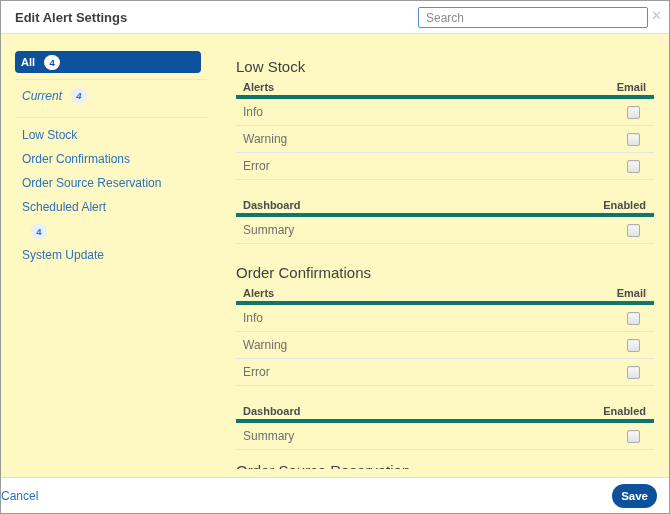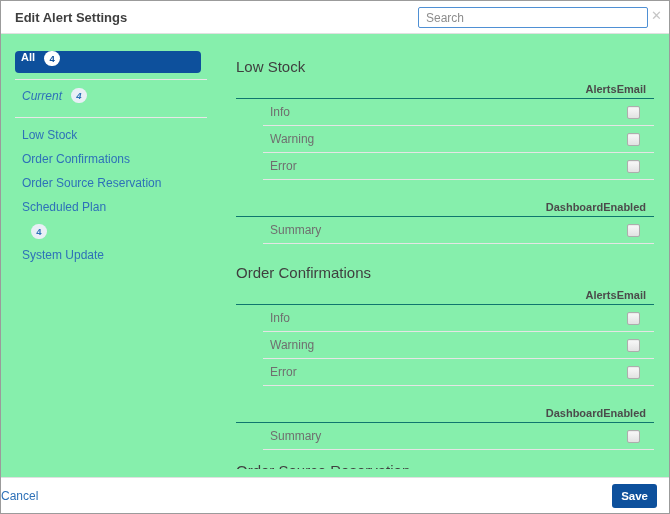--- a/index.html
+++ b/index.html
@@ -12,21 +12,21 @@
   html,body{ margin:0; padding:0; }
   body{
     width:670px; height:514px;
     font-family:"Liberation Sans", sans-serif;
     background:#fff;
     position:relative;
     overflow:hidden;
   }
   .modal{
     position:absolute; inset:0;
-    background:#86efac;
+    background:#fef9c3;
     border:1px solid #9b9b9b;
     overflow:hidden;
   }
 
   
   .header{
     position:absolute; top:0; left:0; right:0; height:33px;
     border-bottom:1px solid #e0e0e0;
     background:#fff;
   }
@@ -49,21 +49,21 @@
     cursor:default;
   }
 
   
   .sidebar{
     position:absolute; left:14px; top:50px; width:190px;
   }
   .all-btn{
     height:22px; width:186px;
     background:var(--primary); border-radius:4px;
-    display:flex; padding:0 6px;
+    display:flex; align-items:center; padding:0 6px;
   }
   .all-btn .lbl{ color:#fff; font-size:11px; font-weight:bold; }
   .badge{
     display:inline-flex; align-items:center; justify-content:center;
     min-width:16px; height:15px; padding:0 4px;
     border-radius:8px; font-size:9.5px; font-weight:bold;
     margin-left:9px;
   }
   .badge-white{ background:#fff; color:var(--primary); }
   .badge-gray{ background:#e9eff6; color:var(--link); }
@@ -86,30 +86,30 @@
   .sec-title{
     margin:24px 0 0 0;
     font-size:15px; font-weight:normal; color:var(--heading);
     line-height:17px;
   }
   .sec-title.second{ margin-top:20px; }
   .sec-title.clipped{ margin-top:12px; }
   .tbl{ margin-top:4px; }
   .tbl.dash{ margin-top:17px; }
   .tbl-head{
-    display:flex; justify-content:flex-end; align-items:center;
-    height:20px; border-bottom:1px solid #0f766e;
+    display:flex; justify-content:space-between; align-items:center;
+    height:20px; border-bottom:4px solid #0f766e;
     padding:0 8px 0 7px;
     font-size:11px; font-weight:bold; color:#4b4b4b;
   }
   .row{
     display:flex; justify-content:space-between; align-items:center;
     height:27px; border-bottom:1px solid #e5e5e5;
     padding:0 8px 0 7px;
-    font-size:12px; color:var(--rowtext);margin-left:27px;
+    font-size:12px; color:var(--rowtext);
   }
   .cb{
     appearance:none; -webkit-appearance:none;
     width:13px; height:13px; margin:0 6px 0 0;
     border:1px solid #adadad; border-radius:2px;
     background:linear-gradient(#f9f9f9,#e2e2e2);
     box-shadow:inset 0 1px 1px rgba(0,0,0,0.06);
   }
 
   
@@ -117,21 +117,21 @@
     position:absolute; left:0; right:0; bottom:0; height:36px;
     border-top:1px solid #e0e0e0; background:#fff;
     display:flex; align-items:center; justify-content:space-between;
     padding-right:12px;
   }
   .cancel-link{
     color:var(--link); font-size:12px; margin-right:17px; cursor:default;
   }
   .save-btn{
     background:var(--primary); color:#fff;
-    border:none; border-radius:3px;
+    border:none; border-radius:12px;
     height:24px; padding:0 9px; min-width:42px;
     font-size:11.5px; font-weight:bold;
     font-family:"Liberation Sans", sans-serif;
   }
 </style>
 </head>
 <body>
 
 <div class="modal">
 
@@ -156,21 +156,21 @@
       <div class="nav-item">
         <span>Low Stock</span>
       </div>
       <div class="nav-item">
         <span>Order Confirmations</span>
       </div>
       <div class="nav-item">
         <span>Order Source Reservation</span>
       </div>
       <div class="nav-item">
-        <span>Scheduled Plan</span>
+        <span>Scheduled Alert</span>
       </div>
       <div class="nav-item">
         <span class="badge badge-gray">4</span>
       </div>
       <div class="nav-item">
         <span>System Update</span>
       </div>
     </div>
   </div>
 

